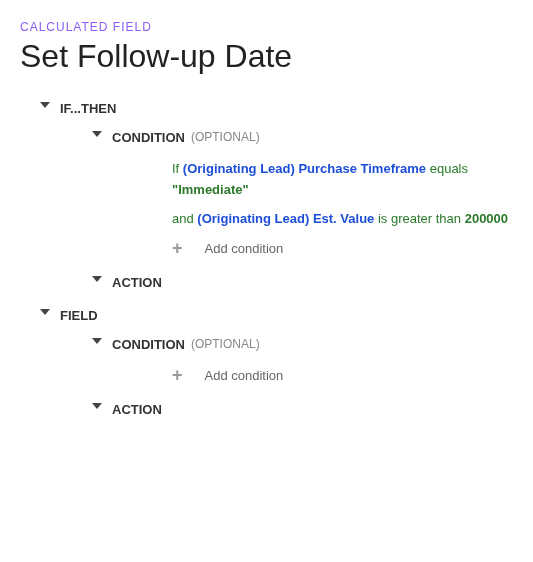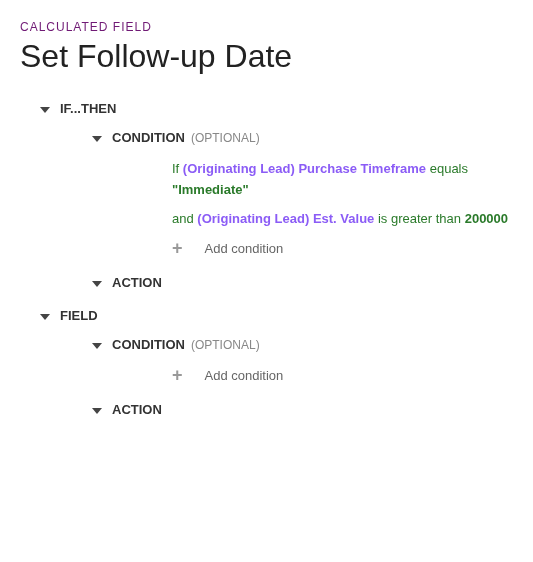--- a/index.html
+++ b/index.html
@@ -8,35 +8,34 @@
     margin: 0;
     padding: 20px;
     background: #fff;
     color: #333;
     font-size: 13px;
     width: 533px;
   }
   .breadcrumb {
     font-size: 12px;
     letter-spacing: 1px;
-    color: #701a75;
+    color: #8b5cf6;
     margin-bottom: 4px;
   }
   .title {
     font-size: 32px;
     font-weight: 300;
     color: #222;
     margin: 0 0 26px 0;
   }
   .section {
     margin-bottom: 18px;
   }
   .section-header {
     display: flex;
-    align-items: center;
     margin-bottom: 14px;
   }
   .caret {
     display: inline-block;
     width: 0;
     height: 0;
     border-left: 5px solid transparent;
     border-right: 5px solid transparent;
     border-top: 6px solid #444;
     margin-right: 10px;
@@ -55,21 +54,21 @@
     font-size: 12px;
   }
   .indent-1 { margin-left: 20px; }
   .indent-2 { margin-left: 52px; }
   .line {
     margin: 0 0 8px 80px;
     line-height: 1.6;
     font-size: 13px;
   }
   .kw { color: #2a7a2a; }
-  .field-green { color: #8b5cf6; font-weight: 700; }
+  .field-green { color: #1d4ed8; font-weight: 700; }
   .val-green { color: #2a7a2a; font-weight: 700; }
   .line-blue { color: #0e5fa6; }
   .field-blue { color: #0e5fa6; font-weight: 700; }
   .func-blue { color: #0e5fa6; font-weight: 700; }
   .add-row {
     display: flex;
     align-items: center;
     margin: 10px 0 18px 80px;
     color: #666;
     font-size: 13px;

